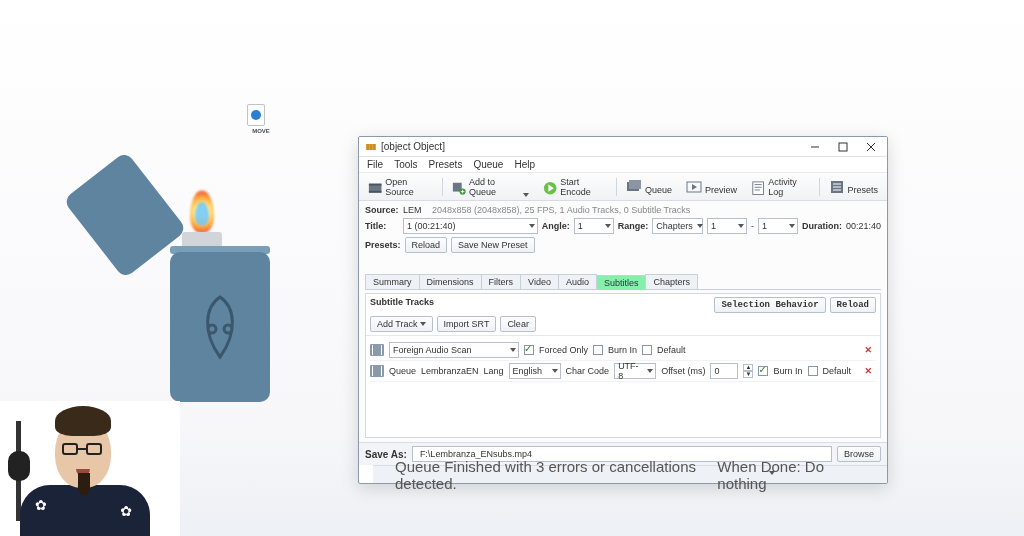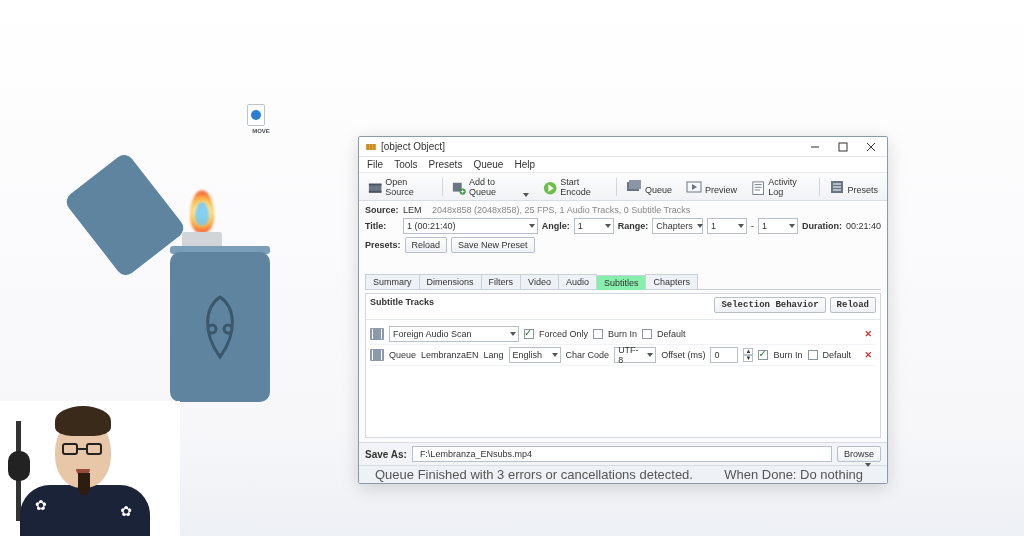--- a/index.html
+++ b/index.html
@@ -68,21 +68,21 @@
   .tracklist{flex:1;padding:4px;}
   .track{display:flex;align-items:center;gap:5px;font-size:9px;padding:2px 0;border-bottom:1px solid #f0f2f6;}
   .track .filmico{width:14px;height:12px;background:#8a9aab;border-radius:1px;position:relative;}
   .track .filmico::before,.track .filmico::after{content:"";position:absolute;top:1px;bottom:1px;width:1px;background:#fff;}
   .track .filmico::before{left:2px;} .track .filmico::after{right:2px;}
   .cb{width:10px;height:10px;border:1px solid #8a96a4;background:#fff;display:inline-block;position:relative;}
   .cb.chk::after{content:"✓";position:absolute;left:-1px;top:-3px;font-size:10px;color:#2a7a2a;}
   .del{margin-left:auto;color:#d03030;font-weight:bold;padding:0 4px;cursor:pointer;}
   .saverow{padding:3px 6px;display:flex;align-items:center;gap:5px;background:#f2f4f7;border-top:1px solid #d8dde3;}
   .saverow input{flex:1;padding-left:7px;}
-  .statusbar{height:18px;background:#eef1f5;border-top:1px solid #d8dde3;display:flex;align-items:center;justify-content:space-between;padding:0 16px;font-size:13px;color:#555;}
+  .statusbar{height:18px;background:#eef1f5;border-top:1px solid #d8dde3;display:flex;align-items:center;justify-content:space-between;padding:0 22px;font-size:15px;color:#555;margin-left:14px;}
   svg{display:block;}
 </style>
 </head>
 <body>
 
 <div class="lighter">
   <div class="lid"></div>
   <div class="flame">
       <div class="outer"></div>
       <div class="inner"></div>
@@ -275,20 +275,28 @@
     </div>
 
     <div class="subtracks">
       <div class="subhead">
         <div class="title">
           <span>Subtitle Tracks</span>
           <div class="right">
             <span class="btn">Selection Behavior</span>
             <span class="btn">Reload</span>
           </div>
+        </div>
+        <div class="row">
+          <span class="btn">
+              <span>Add Track</span>
+              <span class="dd-caret"></span>
+            </span>
+          <span class="btn">Import SRT</span>
+          <span class="btn">Clear</span>
         </div>
       </div>
       <div class="tracklist">
         <div class="track">
           <span class="filmico"></span>
           <div class="combo" style="width:130px">
               <span>Foreign Audio Scan</span>
               <span class="dd-caret"></span>
             </div>
           <span class="cb chk"></span>

